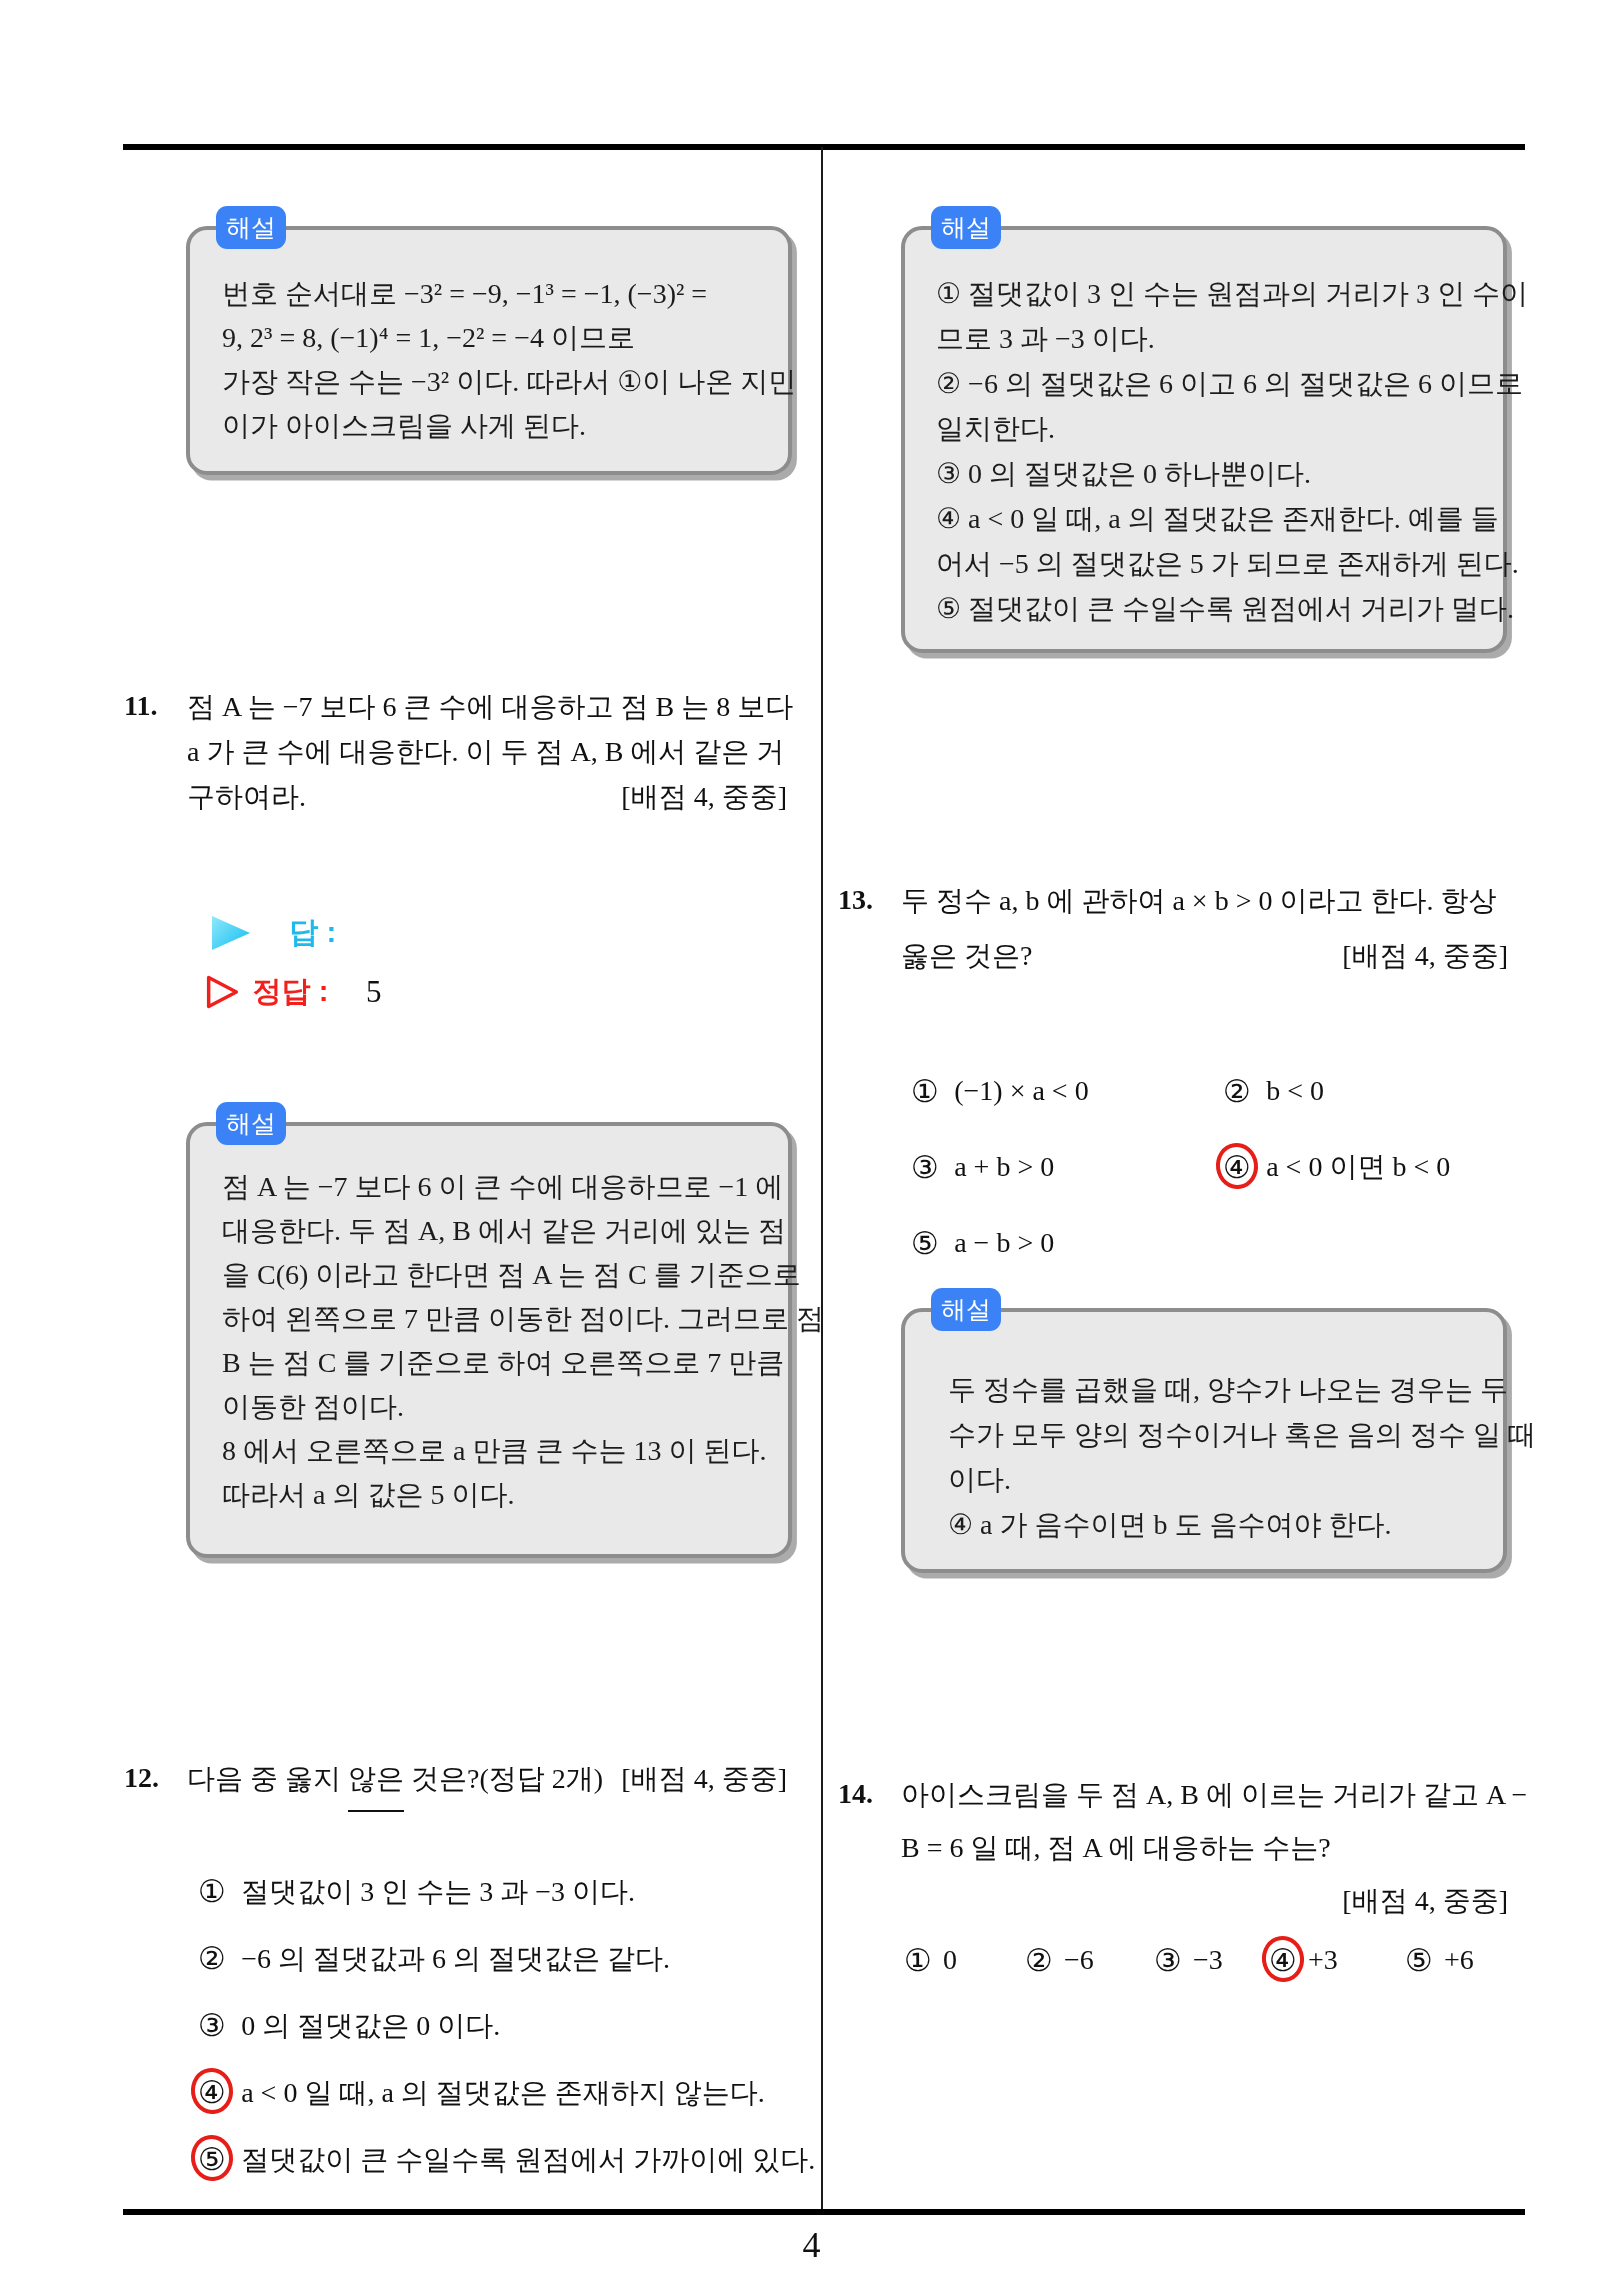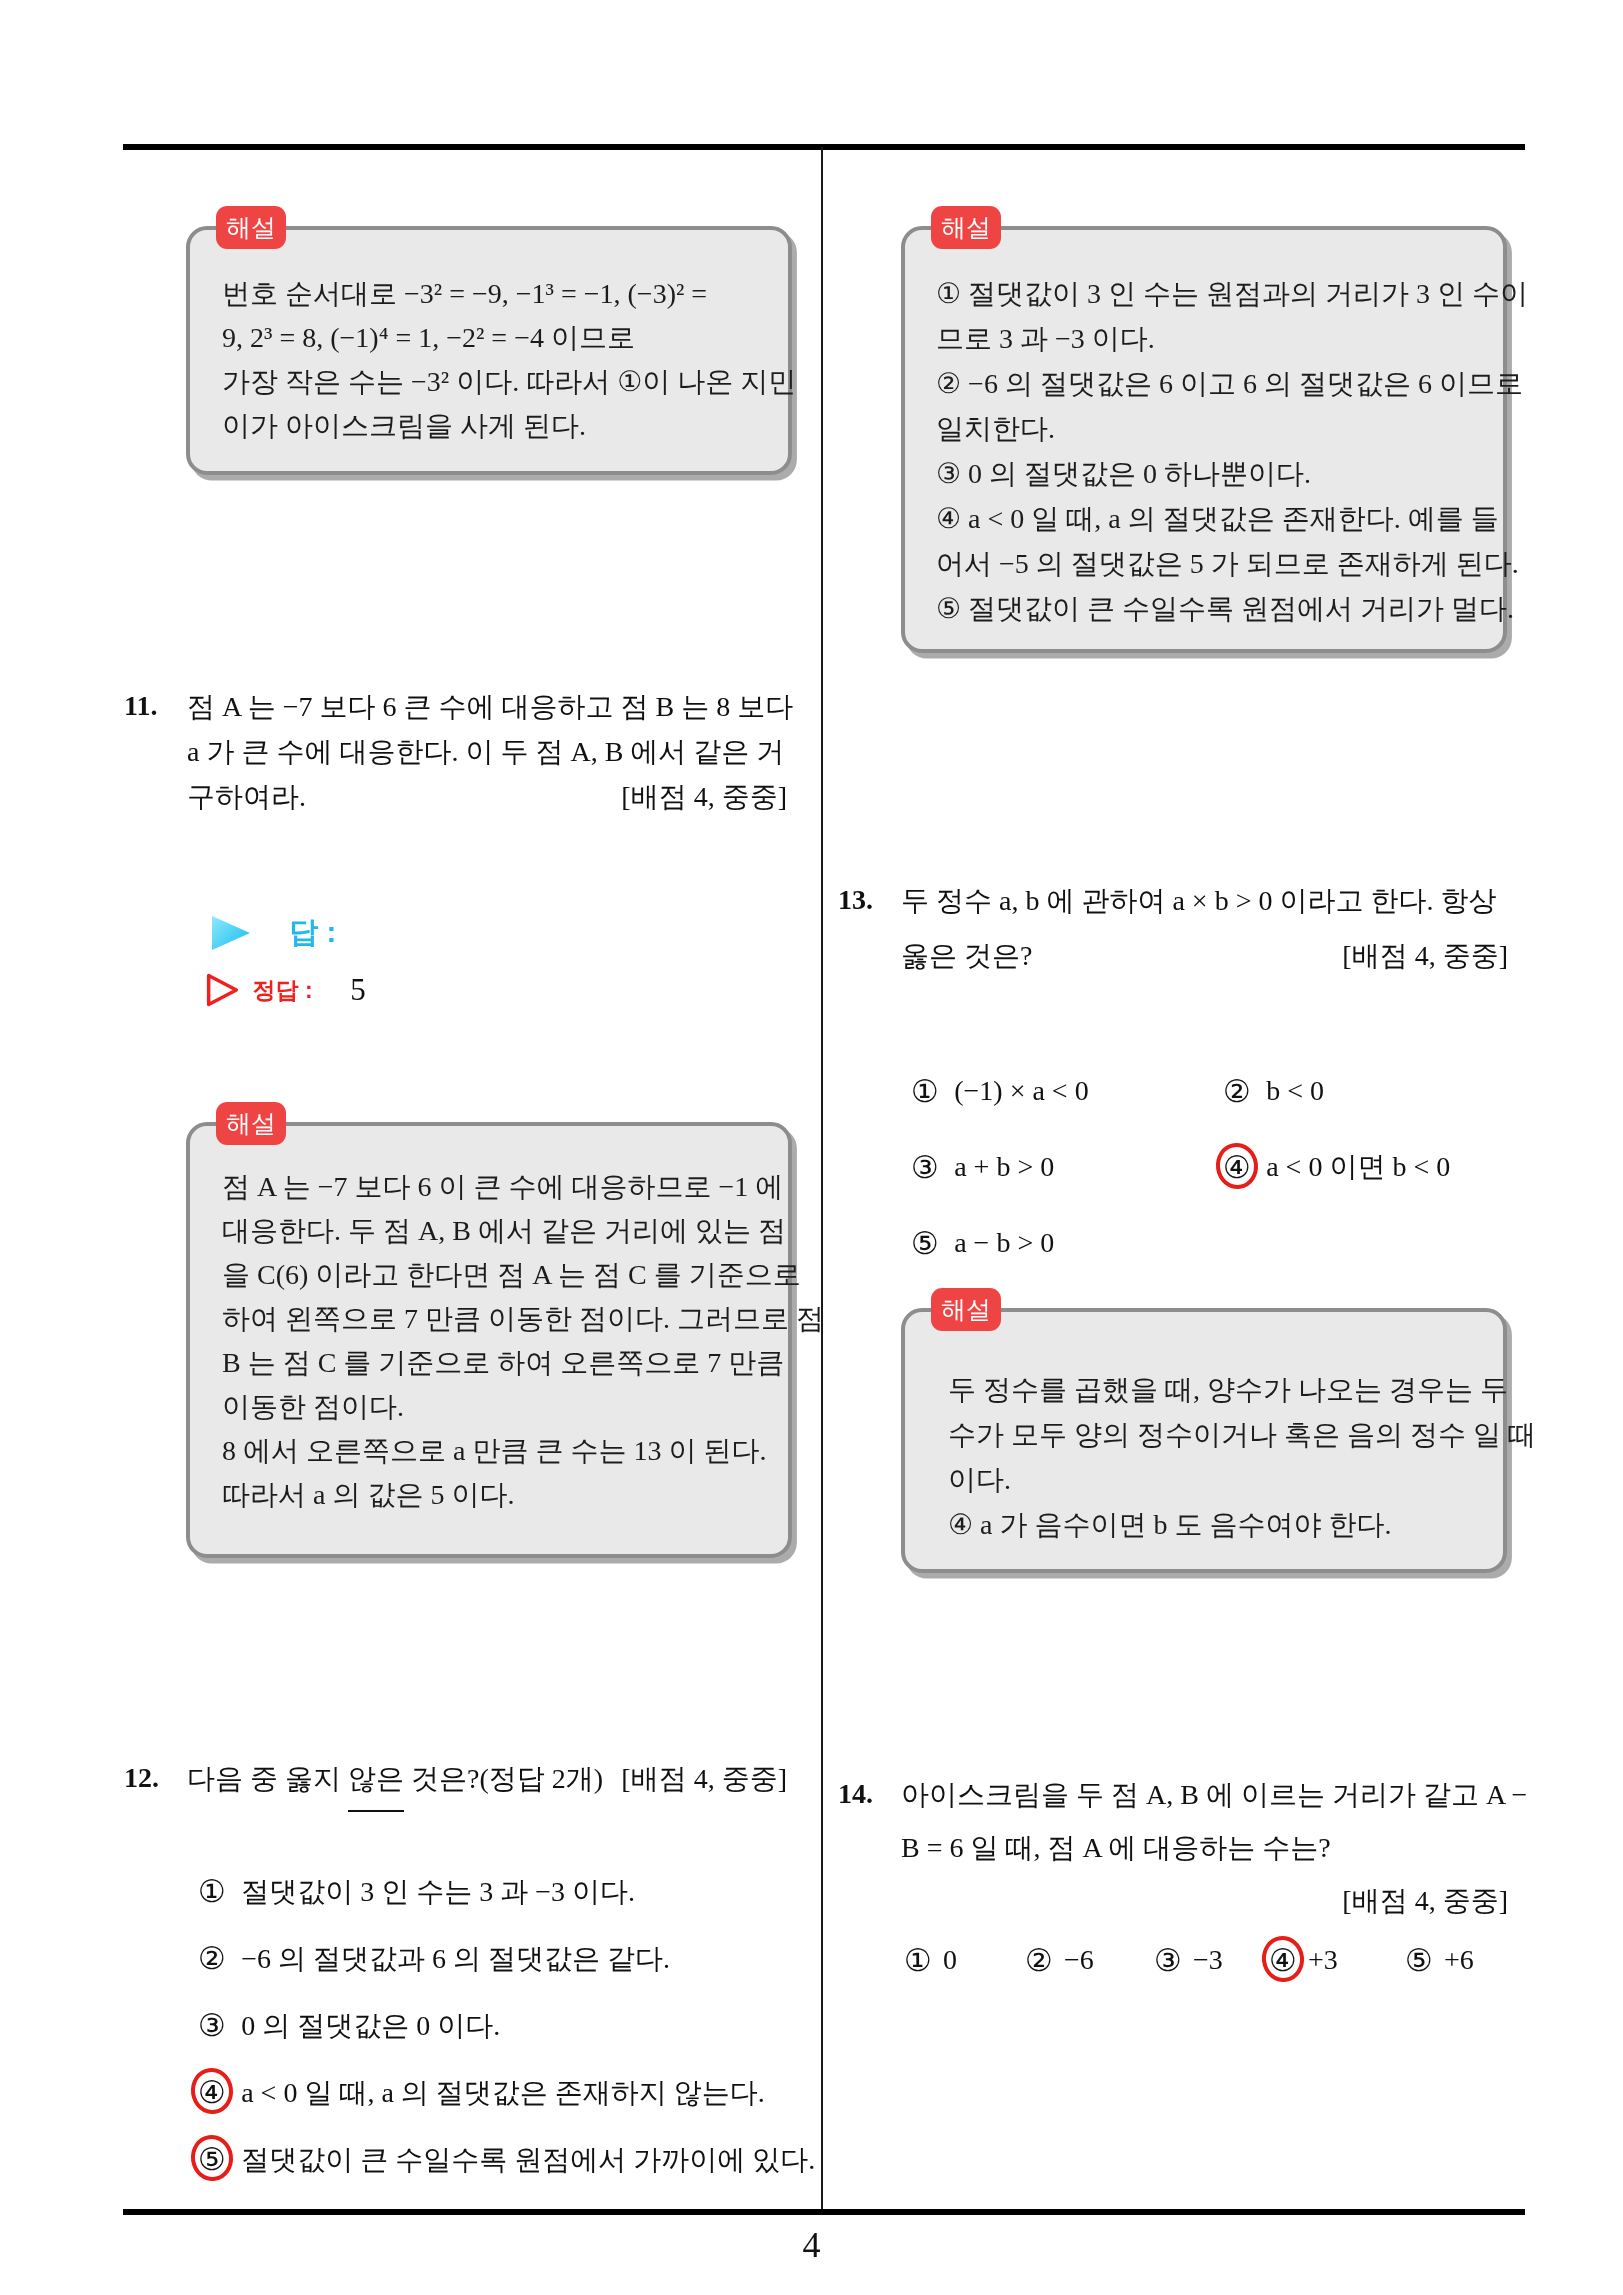--- a/index.html
+++ b/index.html
@@ -10,21 +10,21 @@
   }
   
   .rule{position:absolute;background:#000;}
   .divider{position:absolute;background:#1a1a1a;}
   .page-num{position:absolute;left:0;top:2224px;width:1623px;text-align:center;
     font-size:36px;color:#111;}
   
   .sol-box{position:absolute;box-sizing:border-box;background:#e9e9e9;
     border:4.9px solid #8d8d8d;border-radius:21px;box-shadow:4.9px 5.6px 0 #ababab;}
   .sol-tab{position:absolute;top:-24px;left:26px;width:70px;height:43px;
-    background:#ef4444;color:#fff;border-radius:11.2px;display:flex;
+    background:#3b82f6;color:#fff;border-radius:11.2px;display:flex;
     align-items:center;justify-content:center;font-size:25px;z-index:2;}
   .sol-body{position:relative;font-size:28px;line-height:44px;color:#1c1c1c;}
   .sol-body div{white-space:nowrap;}
   
   .problem{position:absolute;font-size:28px;line-height:45px;color:#111;}
   .pnum{position:absolute;left:-63px;top:-1.4px;font-weight:700;font-size:28px;}
   .pline{white-space:nowrap;}
   .flexline{display:flex;justify-content:space-between;align-items:baseline;}
   .points{white-space:nowrap;}
   .ul{border-bottom:2.1px solid #111;padding-bottom:16px;}
@@ -40,21 +40,21 @@
   .grid-cell2{display:flex;align-items:center;gap:15.4px;white-space:nowrap;}
   .inline-opt{position:absolute;display:flex;align-items:center;gap:11.2px;white-space:nowrap;}
   
   .ans-row{position:absolute;display:flex;align-items:center;gap:39px;}
   .tri-solid{width:38px;height:34px;background:linear-gradient(135deg,#8fe9fb,#12bdf0);
     clip-path:polygon(0 0,100% 50%,0 100%);}
   .ans-label{font-family:"Liberation Sans","DejaVu Sans",sans-serif;font-weight:700;
     font-size:29.4px;color:#1fb9ec;}
   .cor-row{position:absolute;display:flex;align-items:center;gap:12.6px;}
   .cor-label{font-family:"Liberation Sans","DejaVu Sans",sans-serif;font-weight:700;
-    font-size:23px;color:#f1201c;}
+    font-size:29px;color:#f1201c;}
   .cor-value{font-size:31px;color:#111;margin-left:25px;}
 </style>
 </head>
 <body>
 
 <div class="page">
 
   <div class="rule" style="left:123px;top:144px;width:1402px;height:5.6px;"></div>
   <div class="divider" style="left:821px;top:147px;width:2.1px;height:2064px;"></div>
   <div class="rule" style="left:123px;top:2209px;width:1402px;height:5.6px;"></div>

